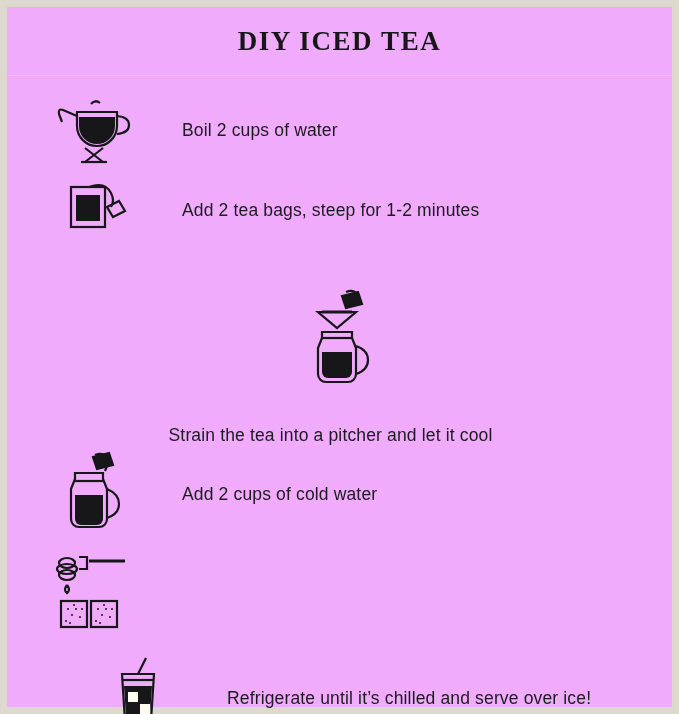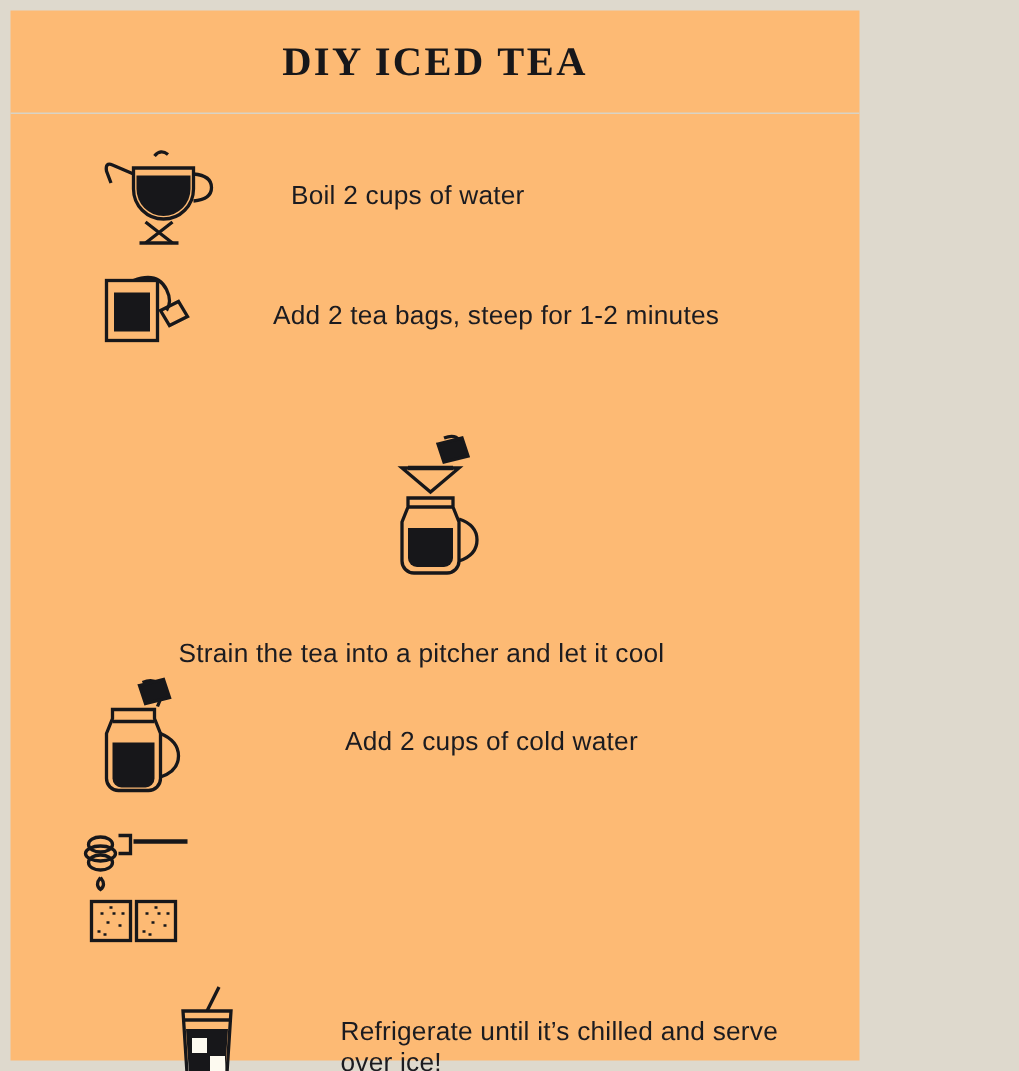--- a/index.html
+++ b/index.html
@@ -10,23 +10,23 @@
     width: 679px;
     height: 714px;
     background: #ded9cd;
     font-family: "Liberation Sans", sans-serif;
     overflow: hidden;
   }
   .card {
     position: absolute;
     left: 7px;
     top: 7px;
-    width: 566px;
+    width: 665px;
     height: 700px;
-    background: #fdba74;
+    background: #f0abfc;
     box-sizing: border-box;
   }
   .header {
     height: 68px;
     border-bottom: 1px solid #d8d3c6;
     display: flex;
     align-items: center;
     justify-content: center;
   }
   .title {
@@ -55,24 +55,24 @@
   .icon-cell svg {
     display: block;
   }
   .step-text {
     font-family: "Liberation Sans", sans-serif;
     font-size: 17.5px;
     color: #1b1b20;
     letter-spacing: 0.15px;
     padding-right: 18px;
   }
-  .step-1 { min-height: 80px; padding-left: 12px; }
+  .step-1 { min-height: 80px; }
   .step-2 { min-height: 80px; }
   .step-3 { min-height: 108px; flex-direction: column; }
-  .step-4 { min-height: 96px; gap: 48px; }
+  .step-4 { min-height: 96px; }
   .step-5 { min-height: 104px; }
   .step-6 { min-height: 104px; padding-left: 45px; }
 </style>
 </head>
 <body>
 
 <div class="card">
 
   <div class="header">
     <div class="title">DIY ICED TEA</div>

